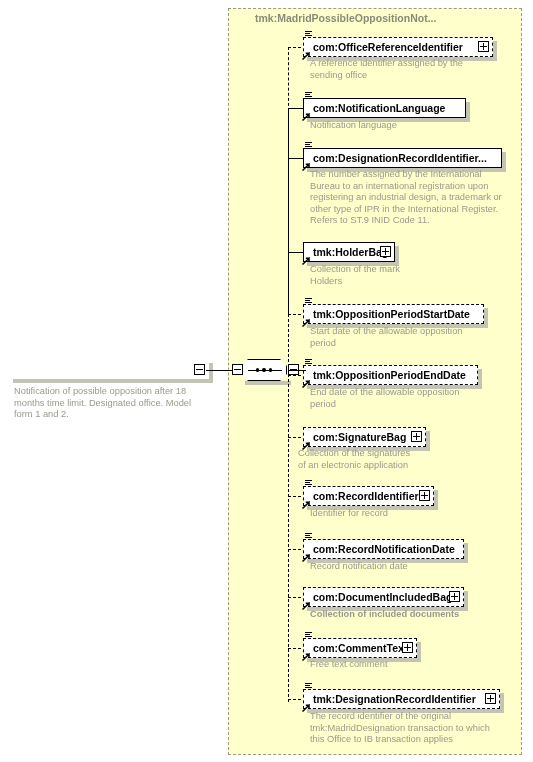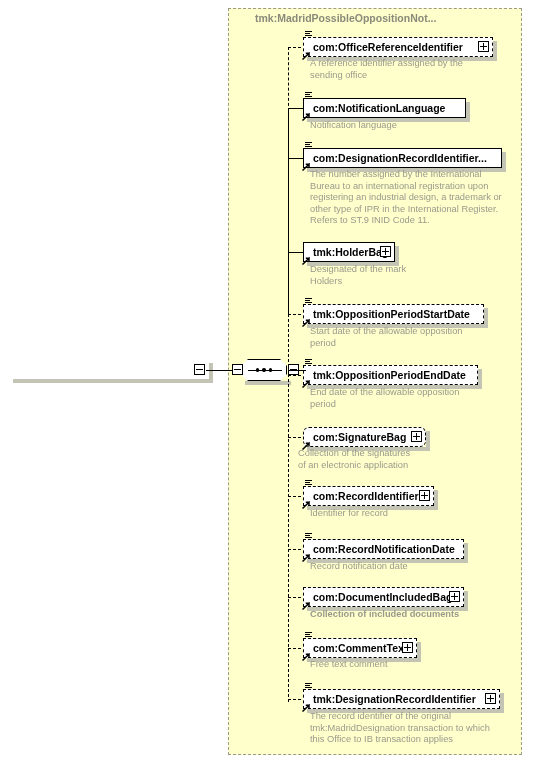--- a/index.html
+++ b/index.html
@@ -120,20 +120,23 @@
 <div id="stage">
 
   <div class="group-box" id="group-box" style="left:228px;top:8px;width:294px;height:747px;"></div>
 
   <div class="group-title" id="group-title" style="left:239px;top:12px;padding-left:16px;">tmk:MadridPossibleOppositionNot...</div>
 
   <div class="node-shadow" style="left:13px;top:379px;width:200px;height:4px;"></div>
   <div class="node-shadow" style="left:209px;top:363px;width:4px;height:20px;"></div>
   <div class="expander" id="root-expander" style="left:194px;top:364px;"></div>
 
+  <div class="anno" id="root-anno" style="left:14px;top:386px;width:200px;">Notification of possible opposition after 18
+months time limit. Designated office. Model
+form 1 and 2.</div>
 
   <div class="ln-h solid-l" style="left:206px;top:369.5px;width:35px;"></div>
 
   <div class="seq-shadow" style="left:245px;top:381px;width:46px;height:4px;"></div>
   <div class="seq" id="seq-node" style="left:241px;top:359px;">
     <div class="bar"></div>
     <div class="dots">
       <b></b>
         <b></b>
         <b></b>
@@ -197,21 +200,21 @@
       <div class="ln-h solid-l" style="left:288px;top:251.5px;width:15px;"></div>
       <div class="node-shadow" style="left:307px;top:262px;width:92px;height:4px;"></div>
       <div class="node-shadow" style="left:395px;top:246px;width:4px;height:20px;"></div>
       <div class="node solid" style="left:303px;top:242px;width:92px;">
         <span class="label">tmk:HolderBag</span>
       </div>
       <div class="glyph-arrow" style="left:302px;top:251px;"><svg width="8" height="8" viewBox="0 0 8 8">
           <path d="M0.5 7.5 L7 1.2 L7 4.4 M7 1.2 L3.8 1.2" stroke="#000" stroke-width="1.5" fill="none"></path>
         </svg></div>
       <div class="expander plus" style="left:380px;top:246px;"></div>
-      <div class="anno" style="left:310px;top:264px;width:220px;">Designated of the mark
+      <div class="anno" style="left:310px;top:264px;width:220px;">Collection of the mark
 Holders</div>
       <div class="ln-h dash-l" style="left:288px;top:313.5px;width:15px;"></div>
       <div class="node-shadow" style="left:307px;top:324px;width:181px;height:4px;"></div>
       <div class="node-shadow" style="left:484px;top:308px;width:4px;height:20px;"></div>
       <div class="node dashed" style="left:303px;top:304px;width:181px;">
         <span class="label">tmk:OppositionPeriodStartDate</span>
       </div>
       <div class="glyph-lines" style="left:305px;top:298px;">
         <i></i>
         <i></i>
@@ -234,21 +237,21 @@
         <i></i>
       </div>
       <div class="glyph-arrow" style="left:302px;top:374px;"><svg width="8" height="8" viewBox="0 0 8 8">
           <path d="M0.5 7.5 L7 1.2 L7 4.4 M7 1.2 L3.8 1.2" stroke="#000" stroke-width="1.5" fill="none"></path>
         </svg></div>
       <div class="anno" style="left:310px;top:387px;width:220px;">End date of the allowable opposition
 period</div>
       <div class="ln-h dash-l" style="left:288px;top:436.5px;width:15px;"></div>
       <div class="node-shadow" style="left:307px;top:447px;width:123px;height:4px;"></div>
       <div class="node-shadow" style="left:426px;top:431px;width:4px;height:20px;"></div>
-      <div class="node dashed" style="left:303px;top:427px;width:123px;border-radius:6px;">
+      <div class="node dashed" style="left:303px;top:427px;width:123px;">
         <span class="label">com:SignatureBag</span>
       </div>
       <div class="glyph-arrow" style="left:302px;top:436px;"><svg width="8" height="8" viewBox="0 0 8 8">
           <path d="M0.5 7.5 L7 1.2 L7 4.4 M7 1.2 L3.8 1.2" stroke="#000" stroke-width="1.5" fill="none"></path>
         </svg></div>
       <div class="expander plus" style="left:411px;top:431px;"></div>
       <div class="anno" style="left:298px;top:448px;width:220px;">Collection of the signatures
 of an electronic application</div>
       <div class="ln-h dash-l" style="left:288px;top:495.5px;width:15px;"></div>
       <div class="node-shadow" style="left:307px;top:506px;width:131px;height:4px;"></div>

